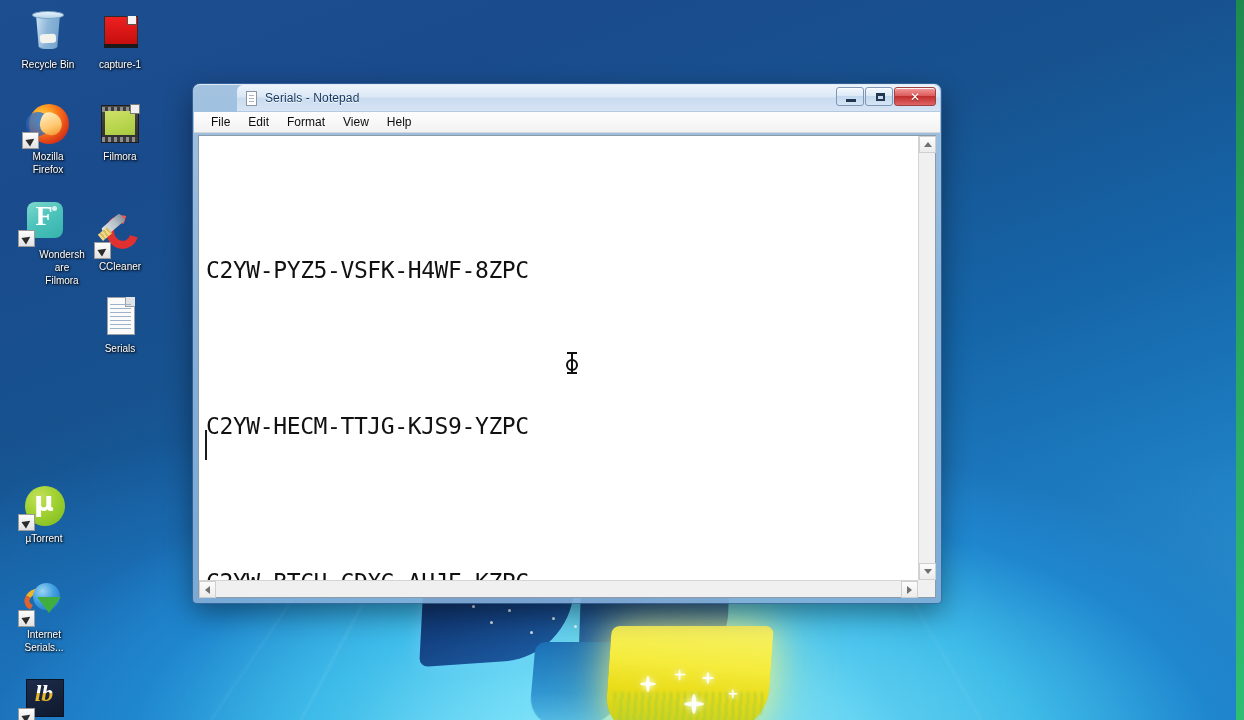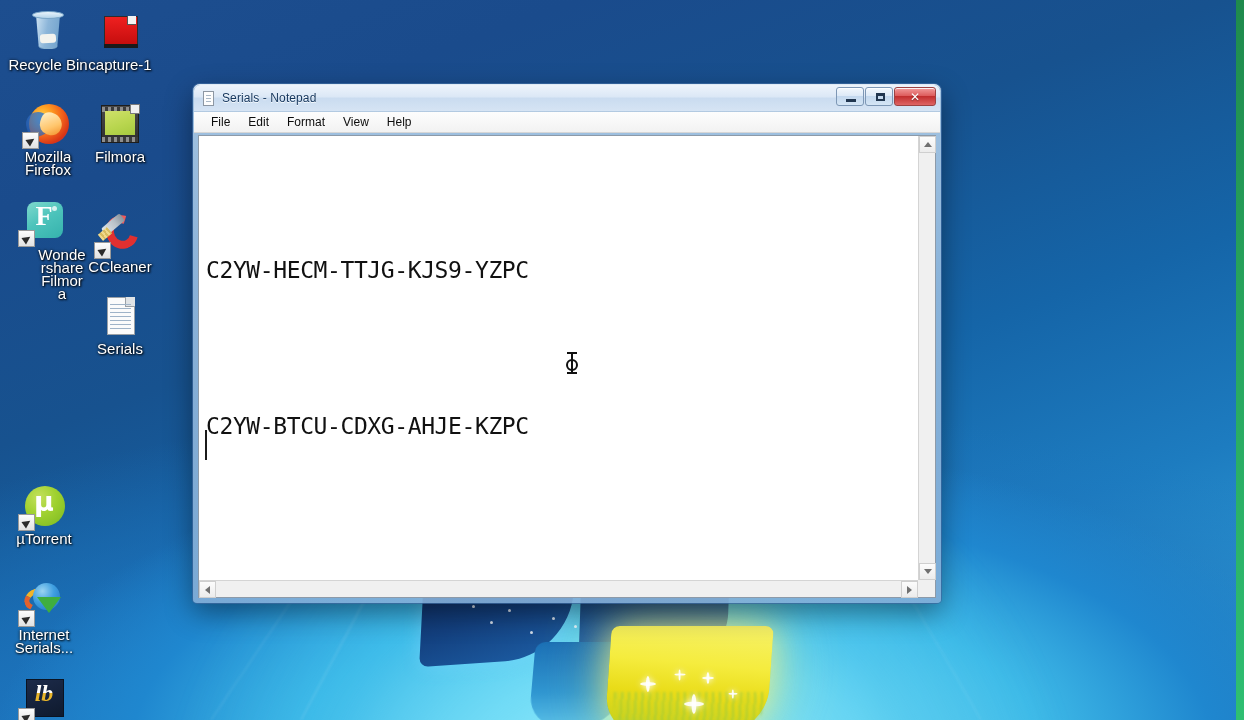--- a/index.html
+++ b/index.html
@@ -81,21 +81,21 @@
   .stardust { position:absolute; width:3px; height:3px; border-radius:50%; background:rgba(255,255,255,.8); }
   .green-edge { position:absolute; top:0; right:0; width:8px; height:720px; background:linear-gradient(180deg,#1f8a4d 0%,#27a35c 40%,#2fbf72 100%); }
 
   
   .icon {
     position:absolute; width:84px; text-align:center; cursor:default;
     user-select:none;
   }
   .icon .glyph { width:48px; height:48px; margin:0 auto 2px; position:relative; }
   .icon .label {
-    font-size:15px; line-height:13px; color:#fff;
+    font-size:10px; line-height:13px; color:#fff;
     text-shadow:0 0 3px rgba(0,0,0,.95), 1px 1px 2px rgba(0,0,0,.9);
     word-wrap:break-word;
   }
   .shortcut-arrow {
     position:absolute; left:-2px; bottom:-1px; width:17px; height:17px;
     background:linear-gradient(180deg,#fdfdfd,#e2e2e2);
     border:1px solid #9a9a9a;
   }
   .shortcut-arrow::after {
     content:""; position:absolute; left:4px; top:4px;
@@ -291,20 +291,21 @@
     box-shadow:0 0 0 1px rgba(60,105,160,.75), 0 10px 28px rgba(0,0,0,.42), inset 0 1px 0 rgba(255,255,255,.65);
   }
   .win-inner { position:relative; width:100%; height:100%; border-radius:6px 6px 3px 3px; overflow:hidden; }
 
   .titlebar {
     position:relative; height:27px;
     background:linear-gradient(180deg,#eef4fb 0%, #dce8f6 44%, #cadcf0 52%, #d6e4f4 100%);
     border-bottom:1px solid rgba(120,160,200,.5);
     display:flex; align-items:center; padding-left:7px;
     border-radius:6px 6px 0 0;
+    margin-left:43px;
   }
   .tb-icon { width:15px; height:15px; position:relative; margin-right:6px; flex:none; }
   .tb-icon .pg { position:absolute; inset:0 2px; background:#fdfdfd; border:1px solid #8d97a3; }
   .tb-icon .pg::after { content:""; position:absolute; left:2px; top:3px; right:2px; height:7px;
     background:repeating-linear-gradient(180deg,#aab8c6 0 1px, transparent 1px 3px); }
   .tb-title { font-size:12px; color:#15365c; text-shadow:0 1px 0 rgba(255,255,255,.85); letter-spacing:.1px; }
 
   .winbtns { position:absolute; right:4px; top:2px; display:flex; gap:1px; }
   .wb {
     width:28px; height:19px; border:1px solid #7d97b5; border-radius:3px;
@@ -548,20 +549,21 @@
       <div class="menuitem">File</div>
       <div class="menuitem">Edit</div>
       <div class="menuitem">Format</div>
       <div class="menuitem">View</div>
       <div class="menuitem">Help</div>
     </div>
 
     <div class="edit-shell">
       <div class="textarea-wrap">
         <div class="textcontent">
+          <div class="textline">C2YW-PYZ5-VSFK-H4WF-8ZPC</div>
           <div class="textline">C2YW-HECM-TTJG-KJS9-YZPC</div>
           <div class="textline">C2YW-BTCU-CDXG-AHJE-KZPC</div>
           
           
           
         </div>
         <div class="caret"></div>
       </div>
 
       <div class="vscroll">

